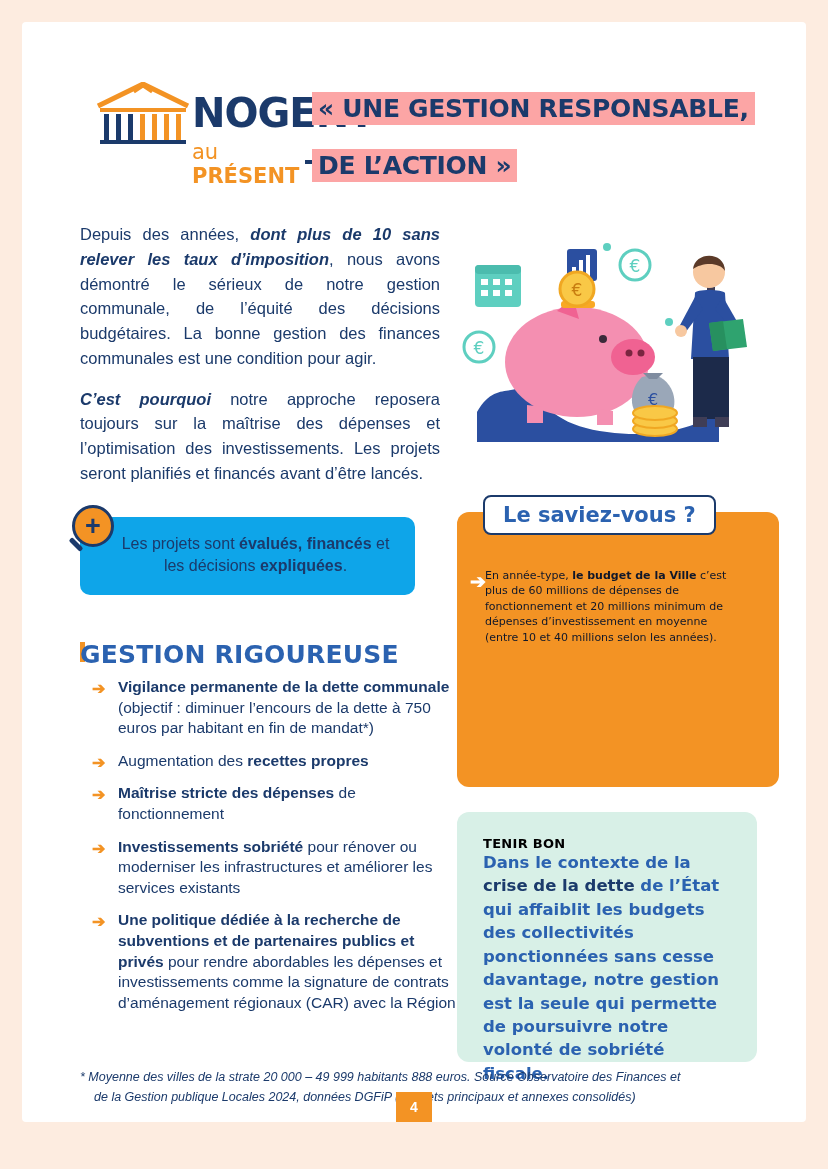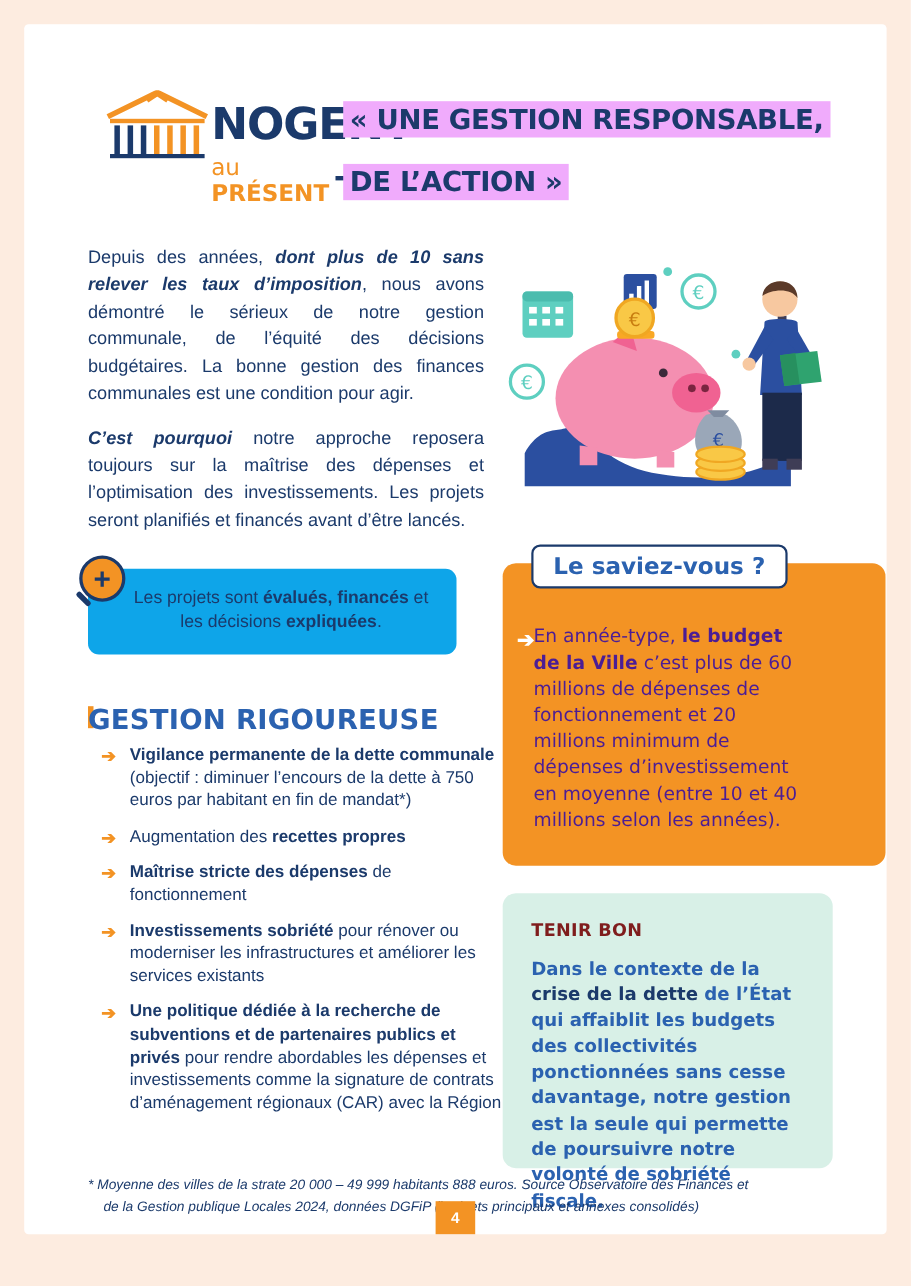--- a/index.html
+++ b/index.html
@@ -58,21 +58,21 @@
     width: 44px; height: 4px;
     background: #1b3a6b;
   }
   .headline {
     position: absolute;
     left: 290px; top: 18px;
     width: 470px;
   }
   .headline span {
     display: inline;
-    background: #f0abfc;
+    background: #fca5a5;
     color: #1b3a6b;
     font-family: "DejaVu Sans", sans-serif;
     font-size: 25px;
     font-weight: bold;
     line-height: 1.55;
     padding: 2px 6px;
     box-decoration-break: clone;
     -webkit-box-decoration-break: clone;
     letter-spacing: -0.3px;
   }
@@ -170,42 +170,42 @@
     color: #f39324;
     font-size: 16px;
     font-weight: bold;
   }
   .bullet b { font-weight: bold; margin-top: 40px; }
 
   
   .know {
     position: absolute;
     left: 435px; top: 490px;
-    width: 348px; height: 275px;
+    width: 322px; height: 275px;
     background: #f39324;
     border-radius: 12px;
   }
   .know-title {
     position: absolute;
     left: 26px; top: -17px;
     background: #ffffff;
     border: 2.5px solid #1b3a6b;
     border-radius: 8px;
     color: #2b62b0;
     font-size: 21px;
     font-weight: bold;
     font-family: "DejaVu Sans", sans-serif;
     padding: 6px 18px;
   }
   .know-body {
     position: absolute;
     left: 28px; top: 56px;
     width: 252px;
-    color: #4c1d95;
-    font-size: 17px;
+    color: #0f172a;
+    font-size: 11px;
     font-weight: bold;
     line-height: 1.4;
     font-family: "DejaVu Sans", sans-serif;
   }
   .know-arrow {
     position: absolute;
     left: 13px; top: 58px;
     color: #ffffff;
     font-size: 19px;
     font-weight: bold;
@@ -215,26 +215,25 @@
   
   .tenir {
     position: absolute;
     left: 435px; top: 790px;
     width: 300px; height: 250px;
     background: #d8f0e7;
     border-radius: 12px;
     padding: 24px 26px;
   }
   .tenir-title {
-    color: #7f1d1d;
-    font-size: 16px;
+    color: #000000;
+    font-size: 13px;
     font-weight: bold;
     font-family: "DejaVu Sans", sans-serif;
     letter-spacing: 0.3px;
-    margin-bottom: 14px;
   }
   .tenir-body {
     color: #2b62b0;
     font-size: 16.5px;
     font-weight: bold;
     line-height: 1.42;
     font-family: "DejaVu Sans", sans-serif;
   }
   .tenir-body .hl { color: #1b3a6b; }
 

